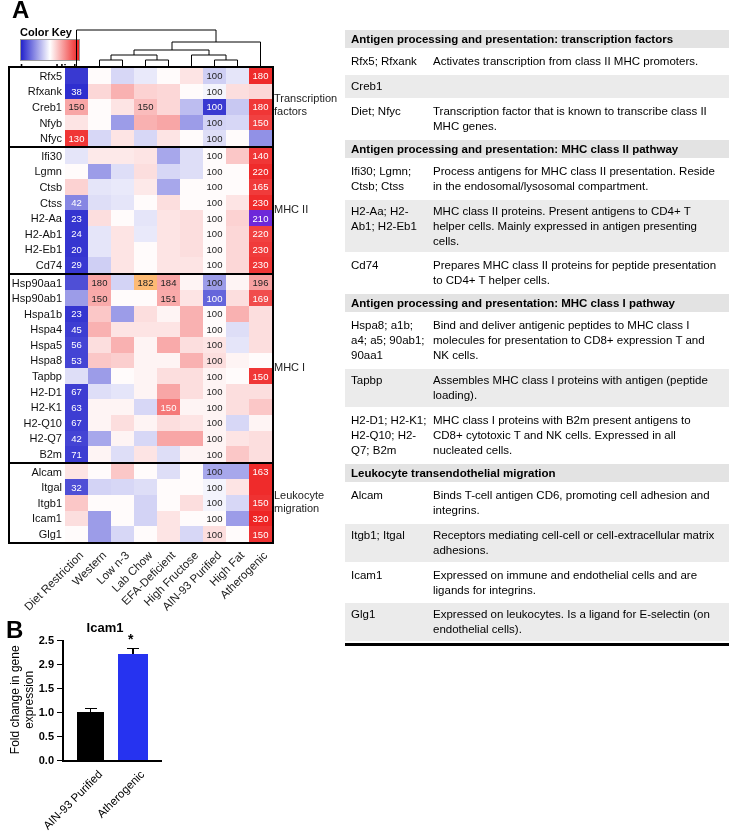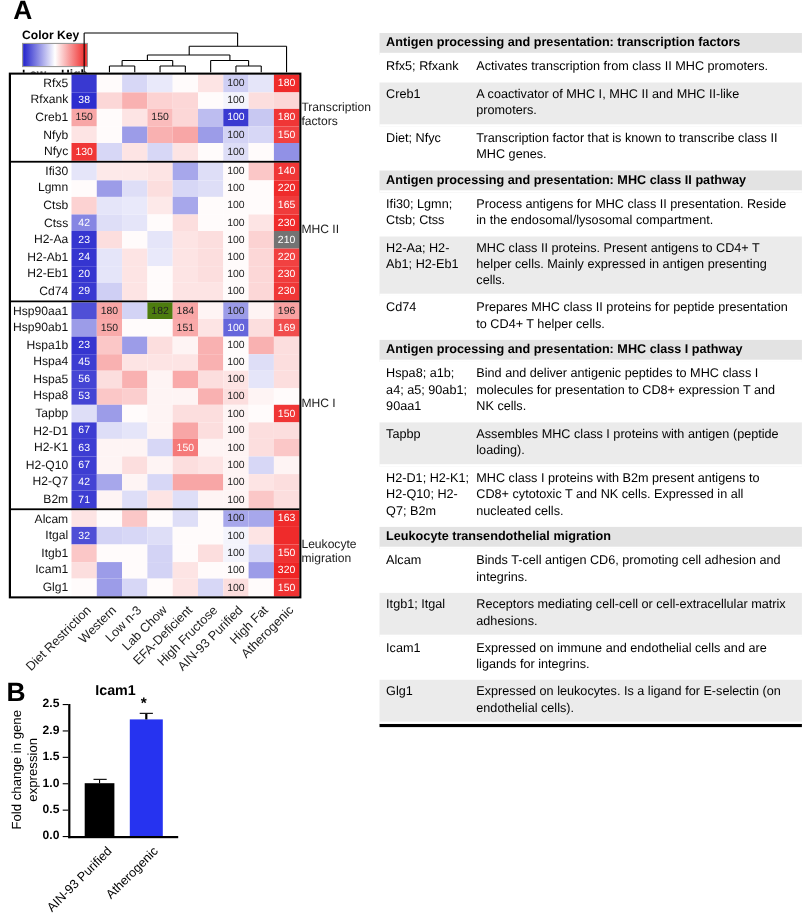--- a/index.html
+++ b/index.html
@@ -196,21 +196,21 @@
         <div class="hm-row">
           <div class="hm-label">H2-Aa</div>
           <div class="hm-cell" style="background: rgb(53, 53, 208); color: rgb(255, 255, 255);">23</div>
           <div class="hm-cell" style="background: rgb(252, 222, 222);"></div>
           <div class="hm-cell" style="background: rgb(255, 251, 251);"></div>
           <div class="hm-cell" style="background: rgb(229, 229, 249);"></div>
           <div class="hm-cell" style="background: rgb(253, 228, 228);"></div>
           <div class="hm-cell" style="background: rgb(252, 222, 222);"></div>
           <div class="hm-cell" style="background: rgb(255, 251, 251); color: rgb(34, 34, 34);">100</div>
           <div class="hm-cell" style="background: rgb(252, 210, 210);"></div>
-          <div class="hm-cell" style="background: #737373; color: rgb(255, 255, 255);">210</div>
+          <div class="hm-cell" style="background: #6d28d9; color: rgb(255, 255, 255);">210</div>
         </div>
         <div class="hm-row">
           <div class="hm-label">H2-Ab1</div>
           <div class="hm-cell" style="background: rgb(53, 53, 208); color: rgb(255, 255, 255);">24</div>
           <div class="hm-cell" style="background: rgb(229, 229, 249);"></div>
           <div class="hm-cell" style="background: rgb(253, 228, 228);"></div>
           <div class="hm-cell" style="background: rgb(233, 233, 250);"></div>
           <div class="hm-cell" style="background: rgb(253, 228, 228);"></div>
           <div class="hm-cell" style="background: rgb(252, 222, 222);"></div>
           <div class="hm-cell" style="background: rgb(255, 251, 251); color: rgb(34, 34, 34);">100</div>
@@ -241,21 +241,21 @@
           <div class="hm-cell" style="background: rgb(252, 215, 215);"></div>
           <div class="hm-cell" style="background: rgb(240, 54, 54); color: rgb(255, 255, 255);">230</div>
         </div>
       </div>
       <div class="hm-group">
         <div class="hm-row">
           <div class="hm-label">Hsp90aa1</div>
           <div class="hm-cell" style="background: rgb(79, 79, 214);"></div>
           <div class="hm-cell" style="background: rgb(248, 166, 166); color: rgb(34, 34, 34);">180</div>
           <div class="hm-cell" style="background: rgb(211, 211, 245);"></div>
-          <div class="hm-cell" style="background: #4d7c0f; color: rgb(34, 34, 34); text-align: center;">182</div>
+          <div class="hm-cell" style="background: #fdba74; color: rgb(34, 34, 34); text-align: center;">182</div>
           <div class="hm-cell" style="background: rgb(248, 166, 166); color: rgb(34, 34, 34);">184</div>
           <div class="hm-cell" style="background: rgb(254, 244, 244);"></div>
           <div class="hm-cell" style="background: rgb(156, 156, 232); color: rgb(34, 34, 34);">100</div>
           <div class="hm-cell" style="background: rgb(254, 244, 244);"></div>
           <div class="hm-cell" style="background: rgb(248, 161, 161); color: rgb(34, 34, 34);">196</div>
         </div>
         <div class="hm-row">
           <div class="hm-label">Hsp90ab1</div>
           <div class="hm-cell" style="background: rgb(156, 156, 232);"></div>
           <div class="hm-cell" style="background: rgb(249, 170, 170); color: rgb(34, 34, 34);">150</div>
@@ -471,21 +471,20 @@
 
   <div class="abs" id="gtable">
     <div id="gt-body">
         <div class="gt-sect">Antigen processing and presentation: transcription factors</div>
         <div class="gt-row">
           <div class="c1">Rfx5; Rfxank</div>
           <div class="c2">Activates transcription from class II MHC promoters.</div>
         </div>
         <div class="gt-row alt">
           <div class="c1">Creb1</div>
-          <div class="c2">A coactivator of MHC I, MHC II and MHC II-like promoters.</div>
         </div>
         <div class="gt-row">
           <div class="c1">Diet; Nfyc</div>
           <div class="c2">Transcription factor that is known to transcribe class II MHC genes.</div>
         </div>
         <div class="gt-sect">Antigen processing and presentation: MHC class II pathway</div>
         <div class="gt-row">
           <div class="c1">Ifi30; Lgmn; Ctsb; Ctss</div>
           <div class="c2">Process antigens for MHC class II presentation. Reside in the endosomal/lysosomal compartment.</div>
         </div>

